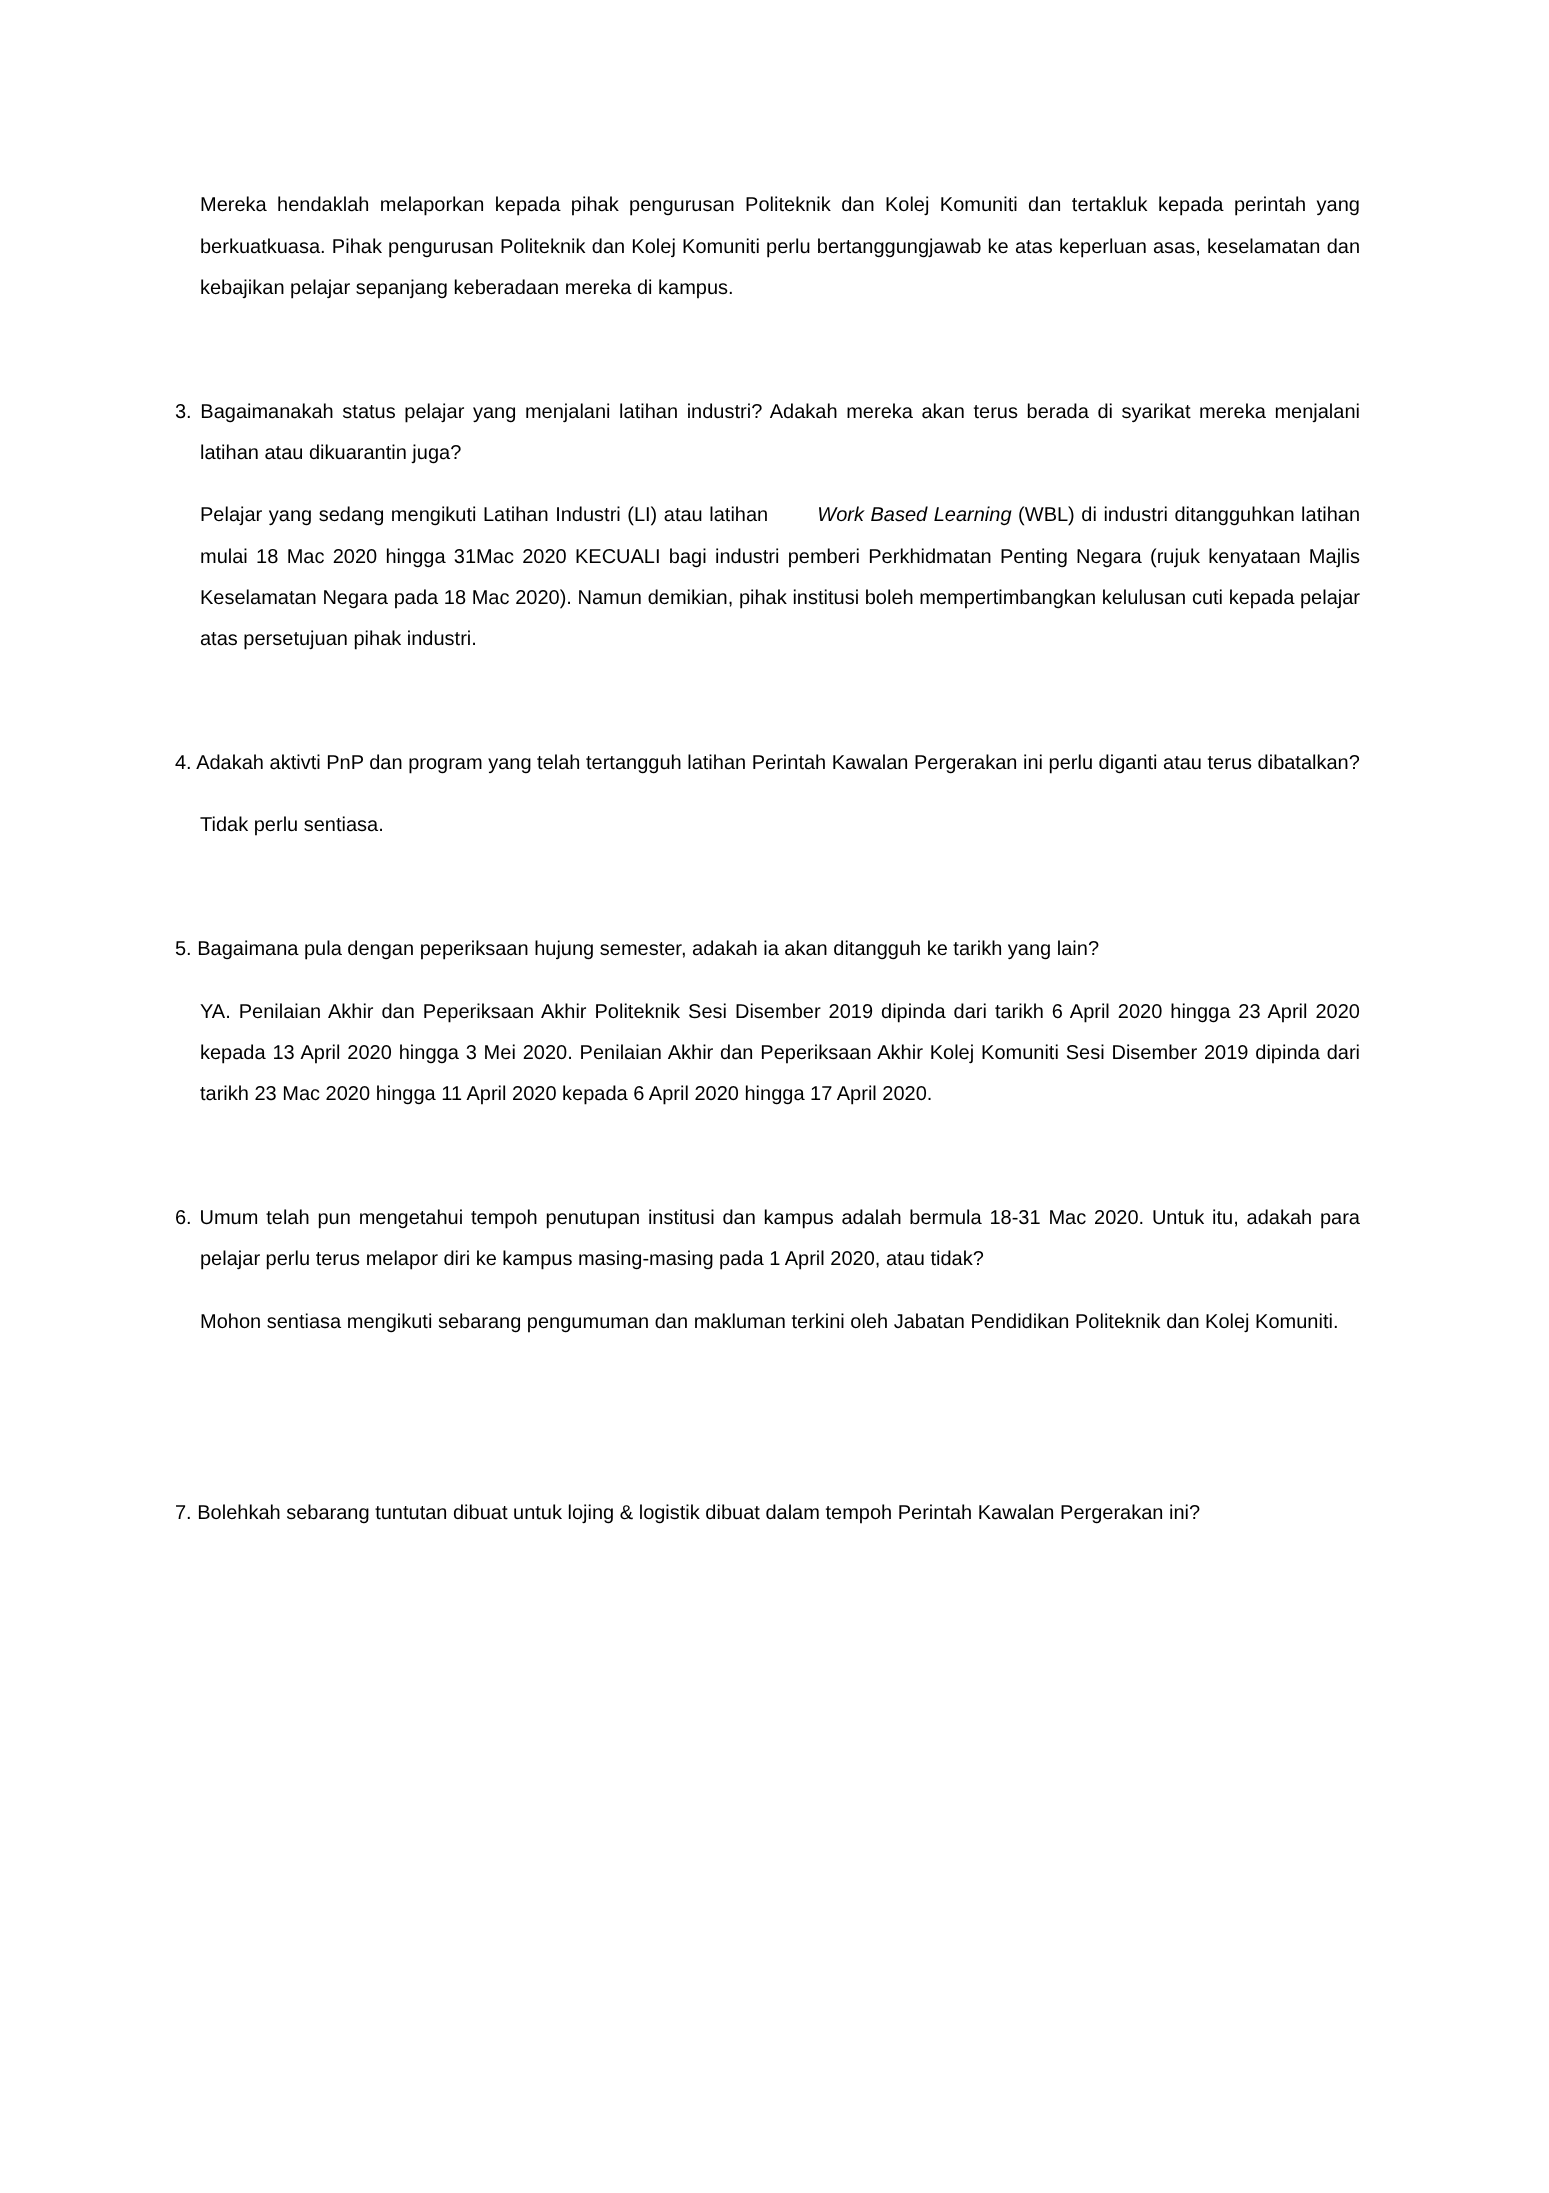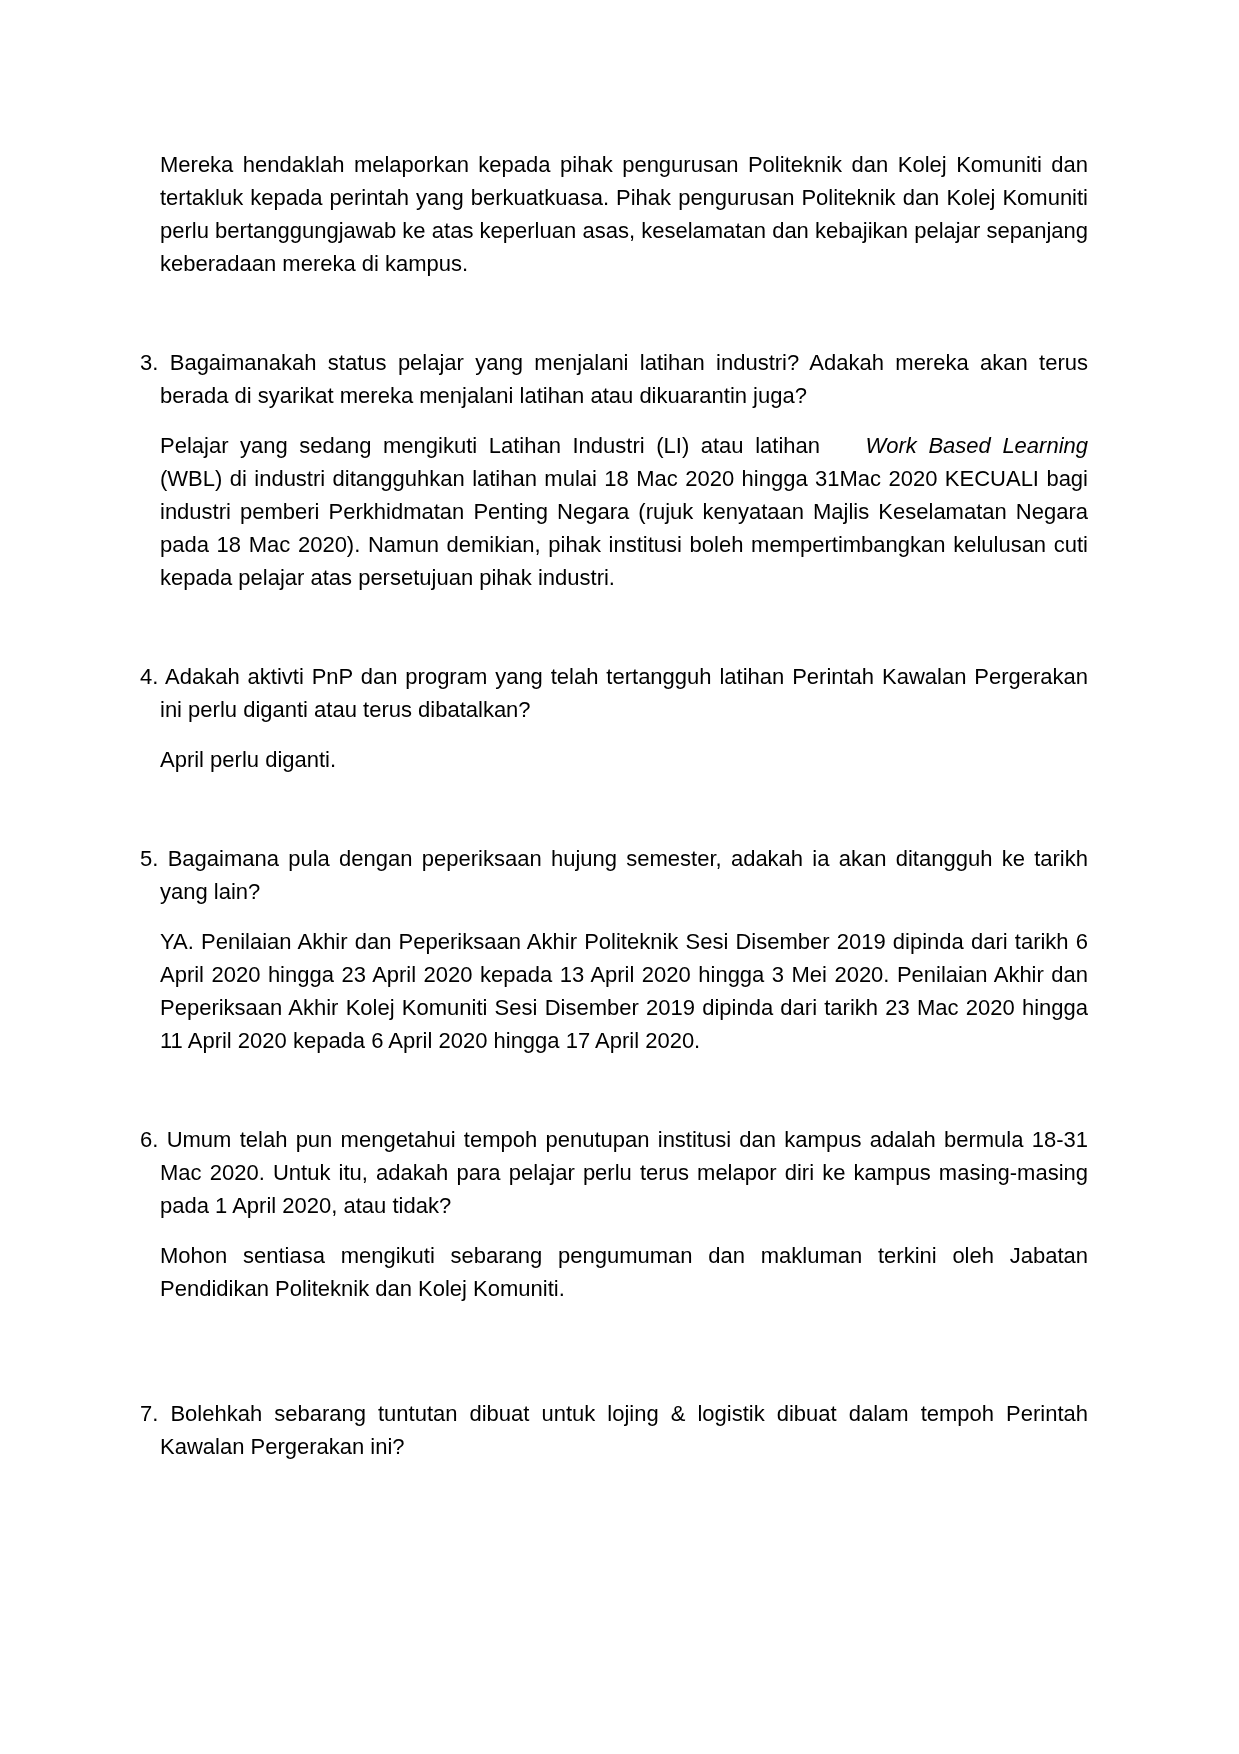--- a/index.html
+++ b/index.html
@@ -5,21 +5,21 @@
   * { margin: 0; padding: 0; box-sizing: border-box; }
   html, body { background: #888; }
   .page {
     position: relative;
     width: 1239px;
     height: 1754px;
     margin: 0 auto;
     background: #ffffff;
     color: #000000;
     font-family: "Liberation Sans", "DejaVu Sans", sans-serif;
-    font-size: 22px;
+    font-size: 16px;
     line-height: 33px;
     overflow: hidden;
   }
   .content {
     position: absolute;
     top: 148px;
     left: 140px;
     width: 948px;
   }
   .intro {
@@ -27,21 +27,21 @@
     text-align: justify;
   }
   .question {
     font-weight: normal;
     text-align: justify;
     padding-left: 20px;
     text-indent: -20px;
     margin-top: 66px;
   }
   .question.large-gap {
-    margin-top: 92px;
+    margin-top: 120px;
   }
   .answer {
     padding-left: 20px;
     text-align: justify;
     margin-top: 17px;
   }
   .run-italic { font-style: italic; margin-left: 34px; }
   .run-bold { font-weight: normal; }
 </style>
 </head>
@@ -52,21 +52,21 @@
 
     <p class="intro">Mereka hendaklah melaporkan kepada pihak pengurusan Politeknik dan Kolej Komuniti dan tertakluk kepada perintah yang berkuatkuasa. Pihak pengurusan Politeknik dan Kolej Komuniti perlu bertanggungjawab ke atas keperluan asas, keselamatan dan kebajikan pelajar sepanjang keberadaan mereka di kampus.</p>
 
     <div>
       <p class="question"><span>3.</span> <span>Bagaimanakah status pelajar yang menjalani latihan industri? Adakah mereka akan terus berada di syarikat mereka menjalani latihan atau dikuarantin juga?</span></p>
       <p class="answer"><span>Pelajar yang sedang mengikuti Latihan Industri (LI) atau latihan </span><span class="run-italic">Work Based Learning</span><span> (WBL) di industri ditangguhkan latihan mulai 18 Mac 2020 hingga 31Mac 2020 </span><span class="run-bold">KECUALI</span><span> bagi industri pemberi Perkhidmatan Penting Negara (rujuk kenyataan Majlis Keselamatan Negara pada 18 Mac 2020). Namun demikian, pihak institusi boleh mempertimbangkan kelulusan cuti kepada pelajar atas persetujuan pihak industri.</span></p>
     </div>
 
     <div>
       <p class="question"><span>4.</span> <span>Adakah aktivti PnP dan program yang telah tertangguh latihan Perintah Kawalan Pergerakan ini perlu diganti atau terus dibatalkan?</span></p>
-      <p class="answer"><span>April perlu diganti.</span></p>
+      <p class="answer"><span>Tidak perlu sentiasa.</span></p>
     </div>
 
     <div>
       <p class="question"><span>5.</span> <span>Bagaimana pula dengan peperiksaan hujung semester, adakah ia akan ditangguh ke tarikh yang lain?</span></p>
       <p class="answer"><span class="run-bold">YA</span><span>. Penilaian Akhir dan Peperiksaan Akhir Politeknik Sesi Disember 2019 dipinda dari tarikh 6 April 2020 hingga 23 April 2020 kepada 13 April 2020 hingga 3 Mei 2020. Penilaian Akhir dan Peperiksaan Akhir Kolej Komuniti Sesi Disember 2019 dipinda dari tarikh 23 Mac 2020 hingga 11 April 2020 kepada 6 April 2020 hingga 17 April 2020.</span></p>
     </div>
 
     <div>
       <p class="question"><span>6.</span> <span>Umum telah pun mengetahui tempoh penutupan institusi dan kampus adalah bermula 18-31 Mac 2020. Untuk itu, adakah para pelajar perlu terus melapor diri ke kampus masing-masing pada 1 April 2020, atau tidak?</span></p>
       <p class="answer"><span>Mohon sentiasa mengikuti sebarang pengumuman dan makluman terkini oleh Jabatan Pendidikan Politeknik dan Kolej Komuniti.</span></p>

